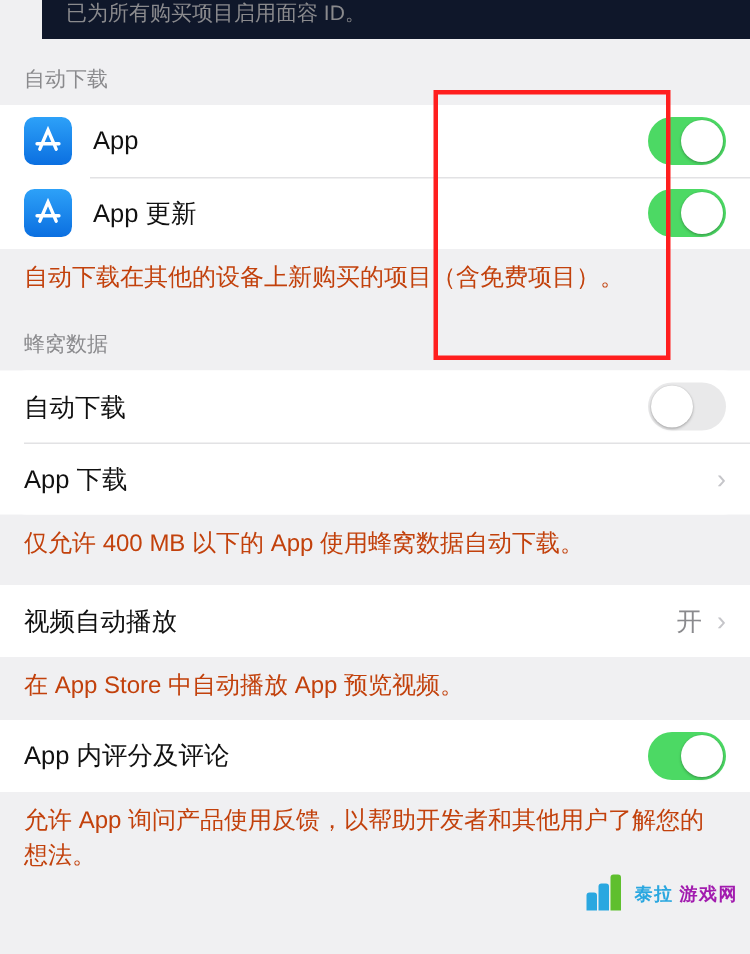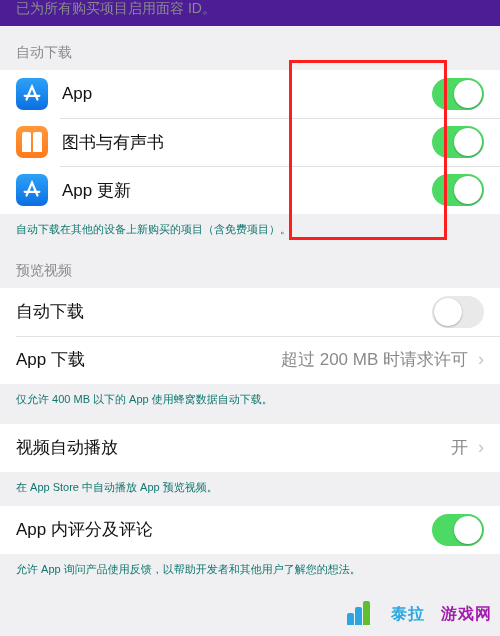--- a/index.html
+++ b/index.html
@@ -6,34 +6,35 @@
     body {
       font-family: -apple-system, BlinkMacSystemFont, "PingFang SC", "Helvetica Neue", sans-serif;
       background: #f0f0f2;
       width: 500px;
       height: 636px;
       overflow: hidden;
       position: relative;
       font-size: 16px;
     }
     .partial-footer {
-      background: #4c1d95;
+      background: #0f172a;
       padding: 0 16px 8px 16px;
       font-size: 14px;
       color: #8a8a8d;
+      margin-left: 28px;
     }
     .section-header {
       padding: 18px 16px 8px 16px;
       font-size: 14px;
       color: #8a8a8d;
     }
     .section-footer {
       padding: 8px 16px 6px 16px;
-      font-size: 11px;
-      color: #0f766e;
+      font-size: 16px;
+      color: #c2410c;
       line-height: 1.45;
     }
     .row-group {
       background: #fff;
       border-radius: 17px;
     }
     .row {
       display: flex;
       align-items: center;
       min-height: 48px;
@@ -101,25 +102,25 @@
     .toggle.on .knob { right: 2px; }
     .toggle.off .knob { left: 2px; }
     .highlight-box {
       position: absolute;
       border: 3px solid #ff1e1e;
       pointer-events: none;
     }
     .watermark {
       position: absolute;
       right: 8px;
-      bottom: 6px;
+      bottom: 24px;
       display: flex;
       align-items: center;
-      gap: 16px;
-      font-size: 16px;
+      gap: 4px;
+      font-size: 12px;
       font-weight: 700;
       letter-spacing: 1px;
     }
     .watermark .wm-logo {
       width: 32px;
       height: 32px;
       border-radius: 6px;
       position: relative;
     }
     .watermark .wm-logo .bar {
@@ -149,56 +150,43 @@
       <svg class="appstore-glyph" viewBox="0 0 24 24">
         <path d="M6 18 L12 4 L18 18 M4 14 H20" stroke="#fff" stroke-width="2.4" stroke-linecap="round" fill="none"></path>
       </svg>
     </div>
     <div class="row-label">App</div>
     <div class="toggle on">
         <div class="knob"></div>
       </div>
   </div>
   <div class="row with-icon">
-    <div class="app-icon icon-books">
-      <div class="books-glyph">
-          <span></span>
-          <span></span>
-        </div>
-    </div>
-    <div class="row-label">图书与有声书</div>
-    <div class="toggle on">
-        <div class="knob"></div>
-      </div>
-  </div>
-  <div class="row with-icon">
     <div class="app-icon icon-appstore">
       <svg class="appstore-glyph" viewBox="0 0 24 24">
         <path d="M6 18 L12 4 L18 18 M4 14 H20" stroke="#fff" stroke-width="2.4" stroke-linecap="round" fill="none"></path>
       </svg>
     </div>
     <div class="row-label">App 更新</div>
     <div class="toggle on">
         <div class="knob"></div>
       </div>
   </div>
 </div>
 <div class="section-footer">自动下载在其他的设备上新购买的项目（含免费项目）。</div>
 
-<div class="section-header">预览视频</div>
+<div class="section-header">蜂窝数据</div>
 <div class="row-group">
   <div class="row">
     <div class="row-label">自动下载</div>
     <div class="toggle off">
         <div class="knob"></div>
       </div>
   </div>
   <div class="row">
     <div class="row-label">App 下载</div>
-    <div class="row-value">超过 200 MB 时请求许可</div>
     <div class="chevron">›</div>
   </div>
 </div>
 <div class="section-footer">仅允许 400 MB 以下的 App 使用蜂窝数据自动下载。</div>
 
 <div class="row-group" style="margin-top:10px;">
   <div class="row">
     <div class="row-label">视频自动播放</div>
     <div class="row-value">开</div>
     <div class="chevron">›</div>

